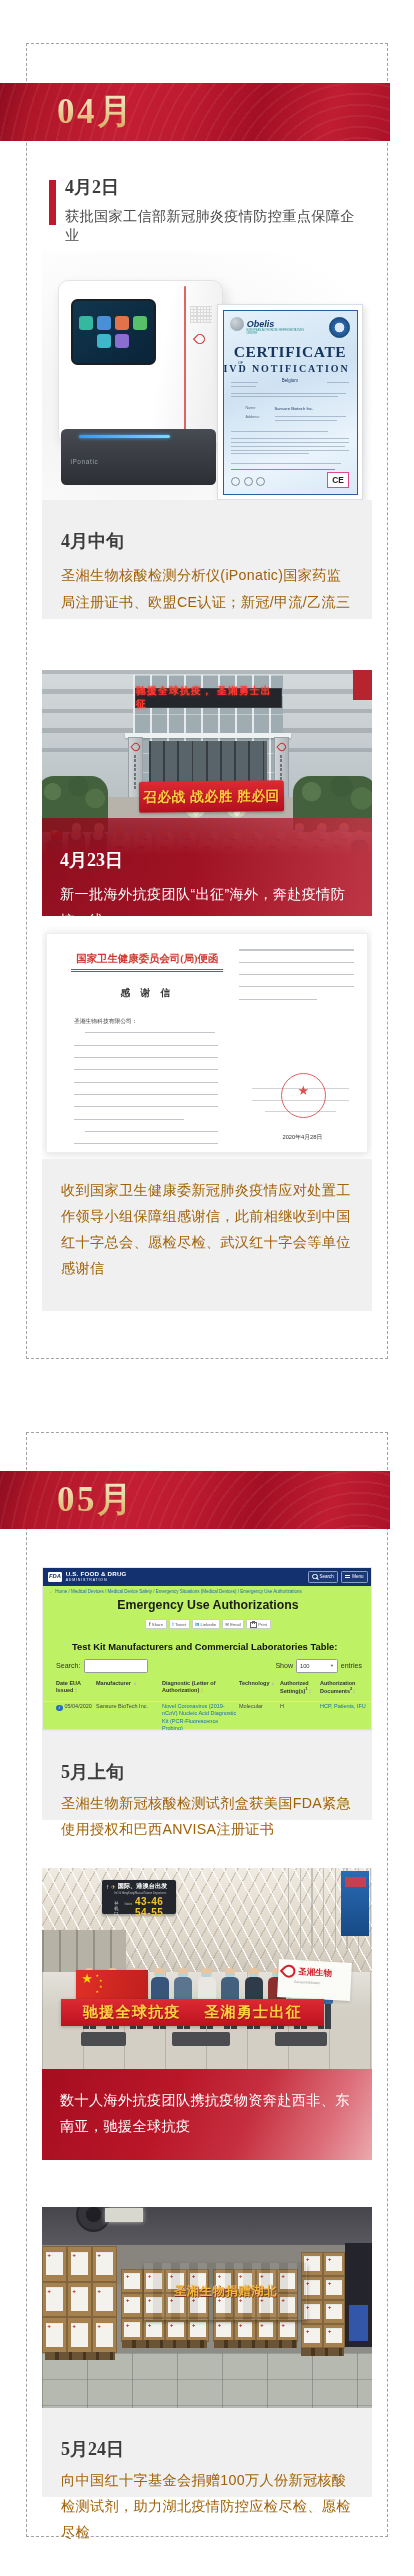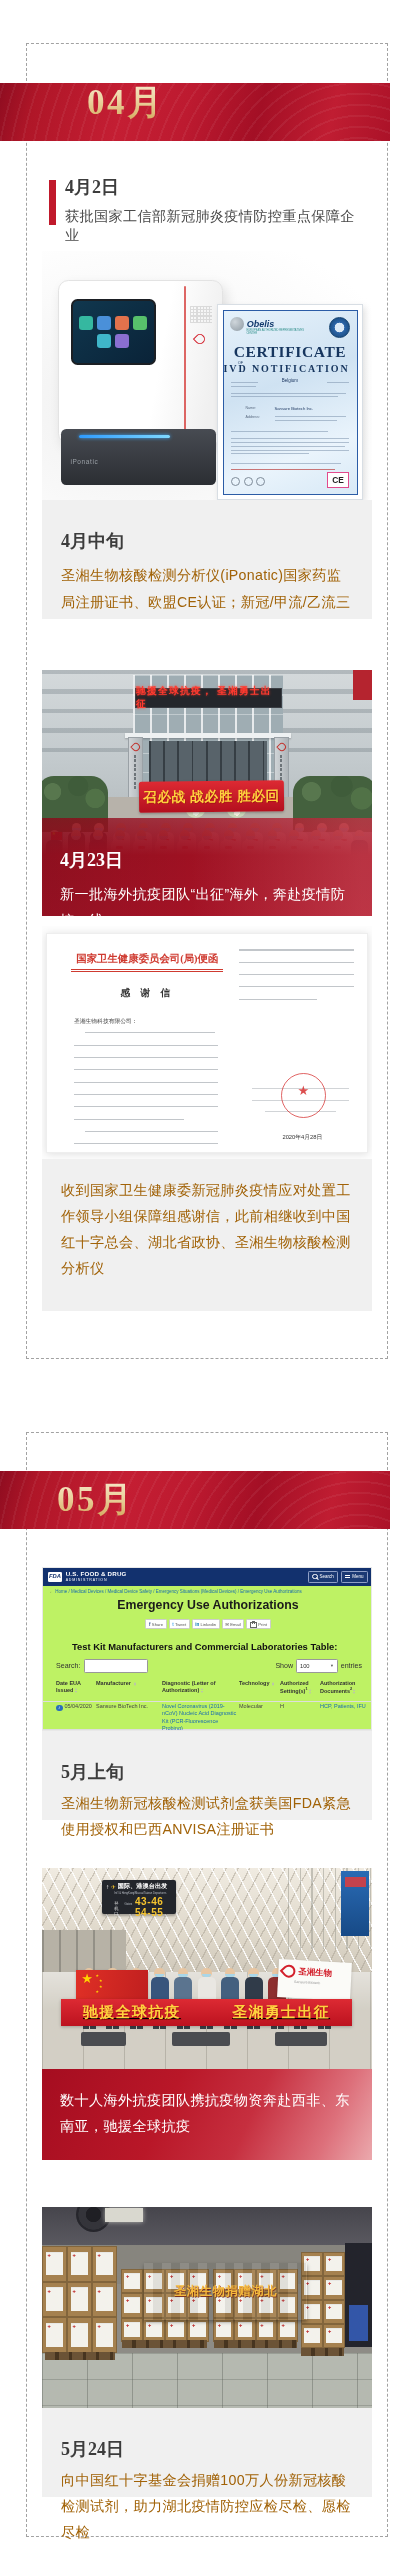--- a/index.html
+++ b/index.html
@@ -250,23 +250,23 @@
   .ap-flag{position:absolute;left:34px;top:102px;width:72px;height:30px;background:linear-gradient(100deg,#e03026,#c01f1f);z-index:3;
     box-shadow:0 1.3px 2.6px rgba(0,0,0,.2);}
   .ap-flag .big{position:absolute;left:5.2px;top:1.3px;color:#ffd400;font-size:13px;}
   .ap-flag .s{position:absolute;color:#ffd400;font-size:3.9px;}
   .ap-wbanner{position:absolute;left:236px;top:93px;width:73px;height:38px;background:#fbfbf8;z-index:3;transform:rotate(3deg);
     box-shadow:0 1.3px 3.2px rgba(0,0,0,.18);padding:5.2px 3.9px;box-sizing:border-box;}
   .ap-wbanner .row{display:flex;align-items:center;gap:3.2px;}
   .slogo{width:9px;height:9px;border:2.6px solid #d3202c;border-radius:50% 50% 50% 0;transform:rotate(45deg);flex:0 0 auto;}
   .ap-wbanner .cn{font-size:8.4px;font-weight:bold;color:#d3202c;}
   .ap-wbanner .en{font-size:3.6px;color:#999;margin:1.9px 0 0 12.3px;}
-  .ap-rbanner{position:absolute;left:19px;top:131px;width:291px;height:27px;z-index:4;
+  .ap-rbanner{position:absolute;left:19px;top:131px;width:263px;height:27px;z-index:4;
     background:linear-gradient(180deg,#dd2a33,#bc121f);box-shadow:0 1.3px 3.2px rgba(0,0,0,.25);
-    display:flex;align-items:center;justify-content:space-between;padding:0 22px;box-sizing:border-box;text-decoration:underline;}
+    display:flex;align-items:center;justify-content:space-between;padding:0 22px;box-sizing:border-box;}
   .ap-rbanner span{font-size:15px;font-weight:bold;color:#ffd23e;letter-spacing:1.3px;text-shadow:0.6px 0.6px 0 rgba(120,0,0,.5);}
   .ap-cart{position:absolute;bottom:23px;height:14.2px;background:#4a4c50;border-radius:1.9px;z-index:1;}
 
   
   .caption-red{position:absolute;left:42px;width:330px;box-sizing:border-box;padding:10.4px 19.4px 0 18px;
     background:linear-gradient(115deg,#a50d20 0%,#b91728 38%,#c62f3f 62%,#dd707b 85%,#eba9ad 100%);}
   #caption-may2{top:2069px;height:91px;}
   .caption-red .h-date{color:#fff;}
   .caption-red .h-desc{color:#fff;margin-top:7.8px;line-height:26px;}
 
@@ -296,21 +296,21 @@
   .wh-banner span{font-size:12.3px;font-weight:bold;color:#f5b93c;letter-spacing:0.6px;text-shadow:0.6px 0.6px 0 rgba(100,0,0,.6);}
 
   #caption-may3{top:2408px;height:89px;}
 </style>
 </head>
 <body>
 
 <div class="dashed-frame" id="frame-april"></div>
 
 <div class="month-banner" id="banner-april"></div>
-<div class="month-label" style="top:74px;margin-left:30px;">04月</div>
+<div class="month-label" style="top:83px;">04月</div>
 
 <div class="entry-plain">
   <div class="marker"></div>
   <div class="edate serif">4月2日</div>
   <div class="edesc">获批国家工信部新冠肺炎疫情防控重点保障企业</div>
 </div>
 
 <div class="card" id="card-iponatic">
   <div id="iponatic-media">
     <div class="device">
@@ -571,21 +571,21 @@
     <div class="lline" style="left:192px;top:65px;width:78px;"></div>
     <div class="lline" style="left:205px;top:154px;width:97px;opacity:.45;"></div>
     <div class="lline" style="left:205px;top:166px;width:97px;opacity:.45;"></div>
     <div class="lline" style="left:218px;top:177px;width:71px;opacity:.45;"></div>
     <div class="lp-seal"></div>
     <div class="lp-date">2020年4月28日</div>
   </div>
 </div>
 
 <div class="caption-gray" id="caption-428" style="left:42px;">
-  <div class="h-desc" style="margin-top:6.5px;line-height:26px;">收到国家卫生健康委新冠肺炎疫情应对处置工作领导小组保障组感谢信，此前相继收到中国红十字总会、湖北省政协、圣湘生物核酸检测分析仪</div>
+  <div class="h-desc" style="margin-top:6.5px;line-height:26px;">收到国家卫生健康委新冠肺炎疫情应对处置工作领导小组保障组感谢信，此前相继收到中国红十字总会、愿检尽检、武汉红十字会等单位感谢信</div>
 </div>
 
 <div class="dashed-frame" id="frame-may"></div>
 
 <div class="month-banner" id="banner-may"></div>
 <div class="month-label" style="top:1471px;">05月</div>
 
 <div class="card" id="card-fda">
   <div class="fda-bar">
     <div class="fda-logo">FDA</div>

